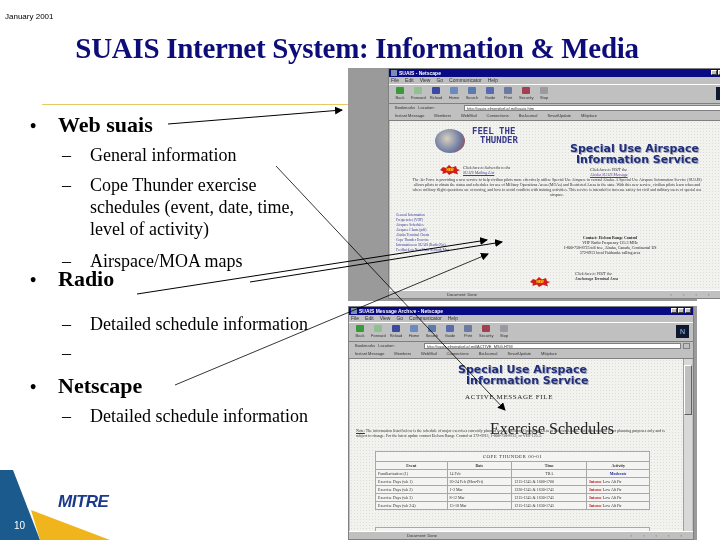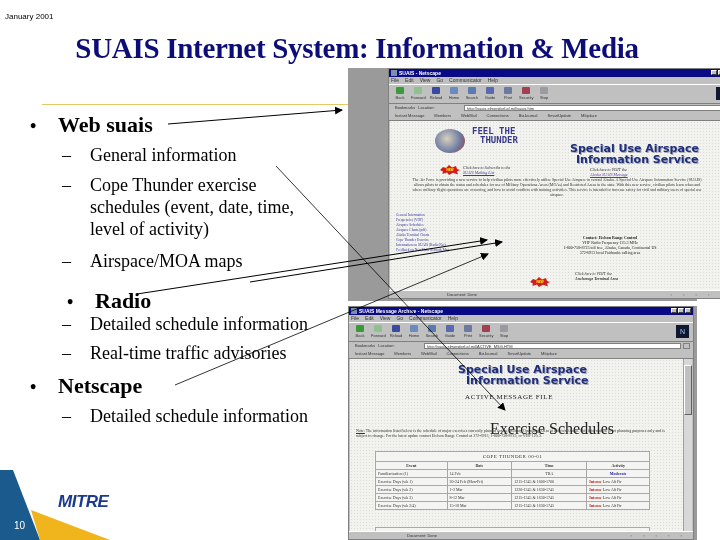--- a/index.html
+++ b/index.html
@@ -62,23 +62,23 @@
 <div class="date">January 2001</div>
 <div class="title">SUAIS Internet System: Information &amp; Media</div>
 <div class="rule"></div>
 
 <div>
   <div class="b1" style="left:30px;top:112px;"><span class="dot">•</span><span>Web suais</span></div>
   <div class="b2" style="left:90px;top:144px;width:250px;"><span class="dash">–</span><span>General information</span></div>
   <div class="b2" style="left:90px;top:174px;width:236px;"><span class="dash">–</span><span>Cope Thunder exercise schedules (event, date, time, level of activity)</span></div>
   <div class="b2" style="left:90px;top:250px;width:250px;"><span class="dash">–</span><span>Airspace/MOA maps</span></div>
 
-  <div class="b1" style="left:30px;top:288px;margin-left:37px;"><span class="dot">•</span><span>Radio</span></div>
+  <div class="b1" style="left:30px;top:266px;"><span class="dot">•</span><span>Radio</span></div>
   <div class="b2" style="left:90px;top:313px;width:260px;white-space:nowrap;"><span class="dash">–</span><span>Detailed schedule information</span></div>
-  <div class="b2" style="left:90px;top:342px;width:260px;white-space:nowrap;"><span class="dash">–</span><span>Real-time traffic advisories</span></div>
+  <div class="b2" style="left:90px;top:342px;width:260px;white-space:nowrap;"><span class="dash">–</span></div>
 
   <div class="b1" style="left:30px;top:373px;"><span class="dot">•</span><span>Netscape</span></div>
   <div class="b2" style="left:90px;top:405px;width:260px;white-space:nowrap;"><span class="dash">–</span><span>Detailed schedule information</span></div>
 </div>
 
 <div class="shot" style="left:348px;top:68px;width:349px;height:233px;">
   <div class="win" style="width:344px;height:229px;margin-left:40px;">
     <div class="tbar">
       <span class="ico"></span>
       <span>SUAIS - Netscape</span>

